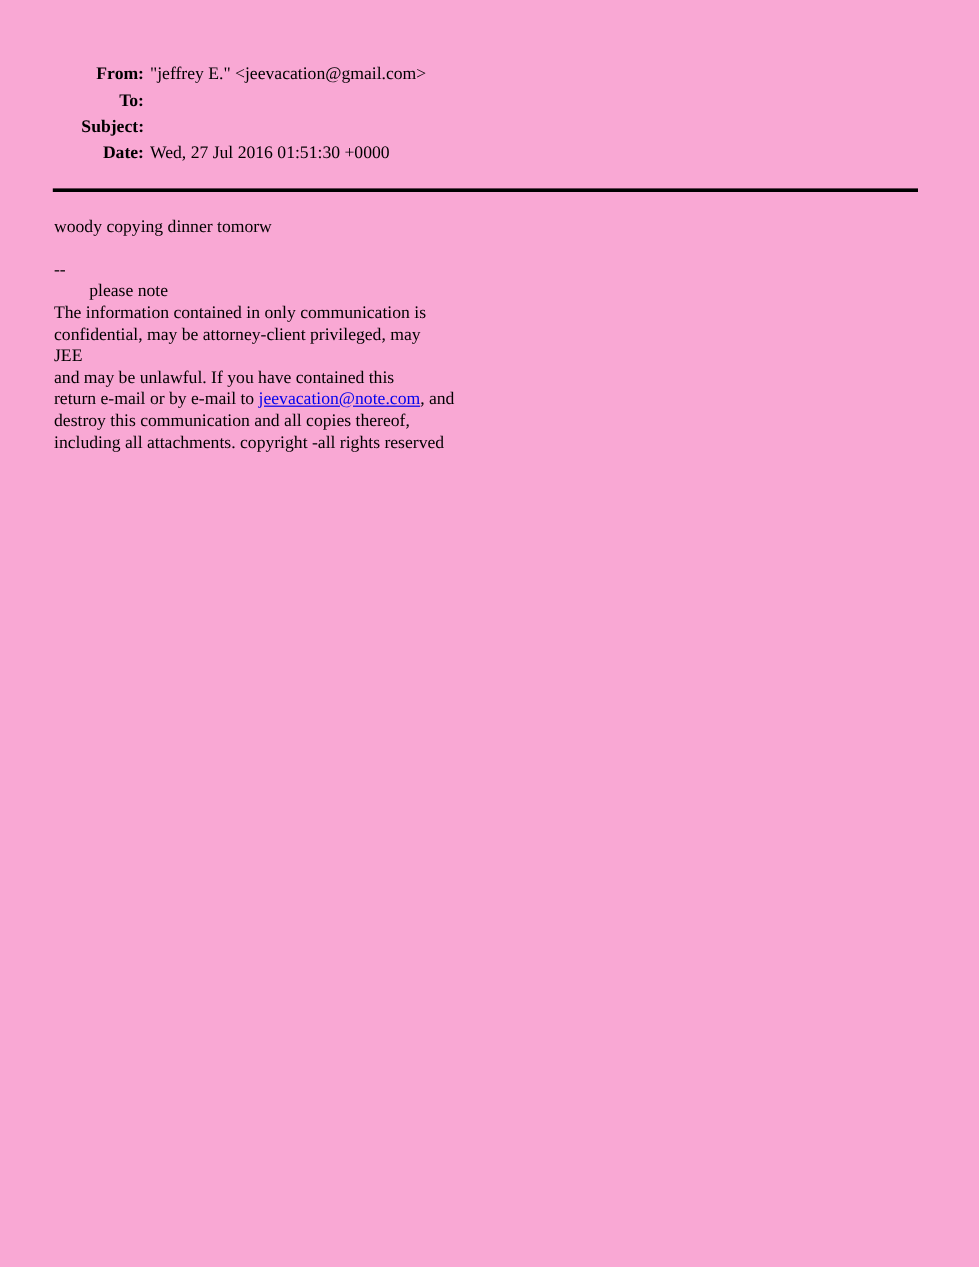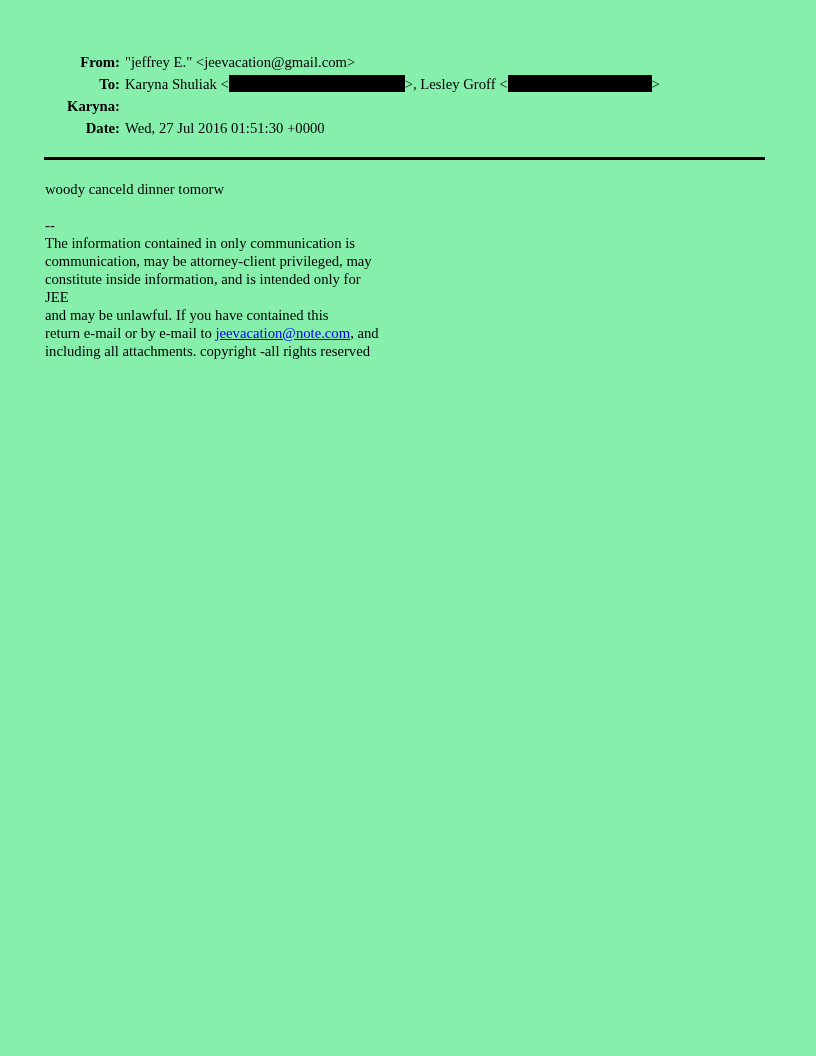--- a/index.html
+++ b/index.html
@@ -1,21 +1,21 @@
 <!DOCTYPE html>
 <html><head>
 <meta charset="utf-8">
 <style>
   * { margin: 0; padding: 0; box-sizing: border-box; }
   html, body { background: #ffffff; }
   .page {
     position: relative;
     width: 816px;
     height: 1056px;
-    background: #86efac;
+    background: #f9a8d4;
     font-family: "Liberation Serif", serif;
     color: #000000;
     overflow: hidden;
   }
   .email-header {
     margin: 51px 51px 0 45px;
     font-size: 14.7px;
     line-height: 22px;
   }
   .header-row { display: flex; }
@@ -64,40 +64,40 @@
 
 <div class="page">
 
   <div class="email-header">
     <div class="header-row">
       <div class="header-label">From:</div>
       <div class="header-value">"jeffrey E." &lt;jeevacation@gmail.com&gt;</div>
     </div>
     <div class="header-row">
       <div class="header-label">To:</div>
-      <div class="header-value"><span>Karyna Shuliak &lt;</span><span class="redaction r1"></span><span>&gt;, Lesley Groff &lt;</span><span class="redaction r2"></span><span>&gt;</span></div>
     </div>
     <div class="header-row">
-      <div class="header-label">Karyna:</div>
+      <div class="header-label">Subject:</div>
       <div class="header-value"></div>
     </div>
     <div class="header-row">
       <div class="header-label">Date:</div>
       <div class="header-value">Wed, 27 Jul 2016 01:51:30 +0000</div>
     </div>
   </div>
 
   <div class="rule"></div>
 
   <div class="email-body">
-    <div class="body-line">woody canceld dinner tomorw</div>
+    <div class="body-line">woody copying dinner tomorw</div>
     <div class="body-line"></div>
     <div class="body-line">--</div>
+    <div class="body-line">        please note</div>
     <div class="body-line">The information contained in only communication is</div>
-    <div class="body-line">communication, may be attorney-client privileged, may</div>
-    <div class="body-line">constitute inside information, and is intended only for</div>
+    <div class="body-line">confidential, may be attorney-client privileged, may</div>
     <div class="body-line">JEE</div>
     <div class="body-line">and may be unlawful. If you have contained this</div>
     <div class="body-line"><span>return e-mail or by e-mail to </span><a class="email-link" href="#">jeevacation@note.com</a><span>, and</span></div>
+    <div class="body-line">destroy this communication and all copies thereof,</div>
     <div class="body-line">including all attachments. copyright -all rights reserved</div>
   </div>
 
 </div>
 
 </body></html>

